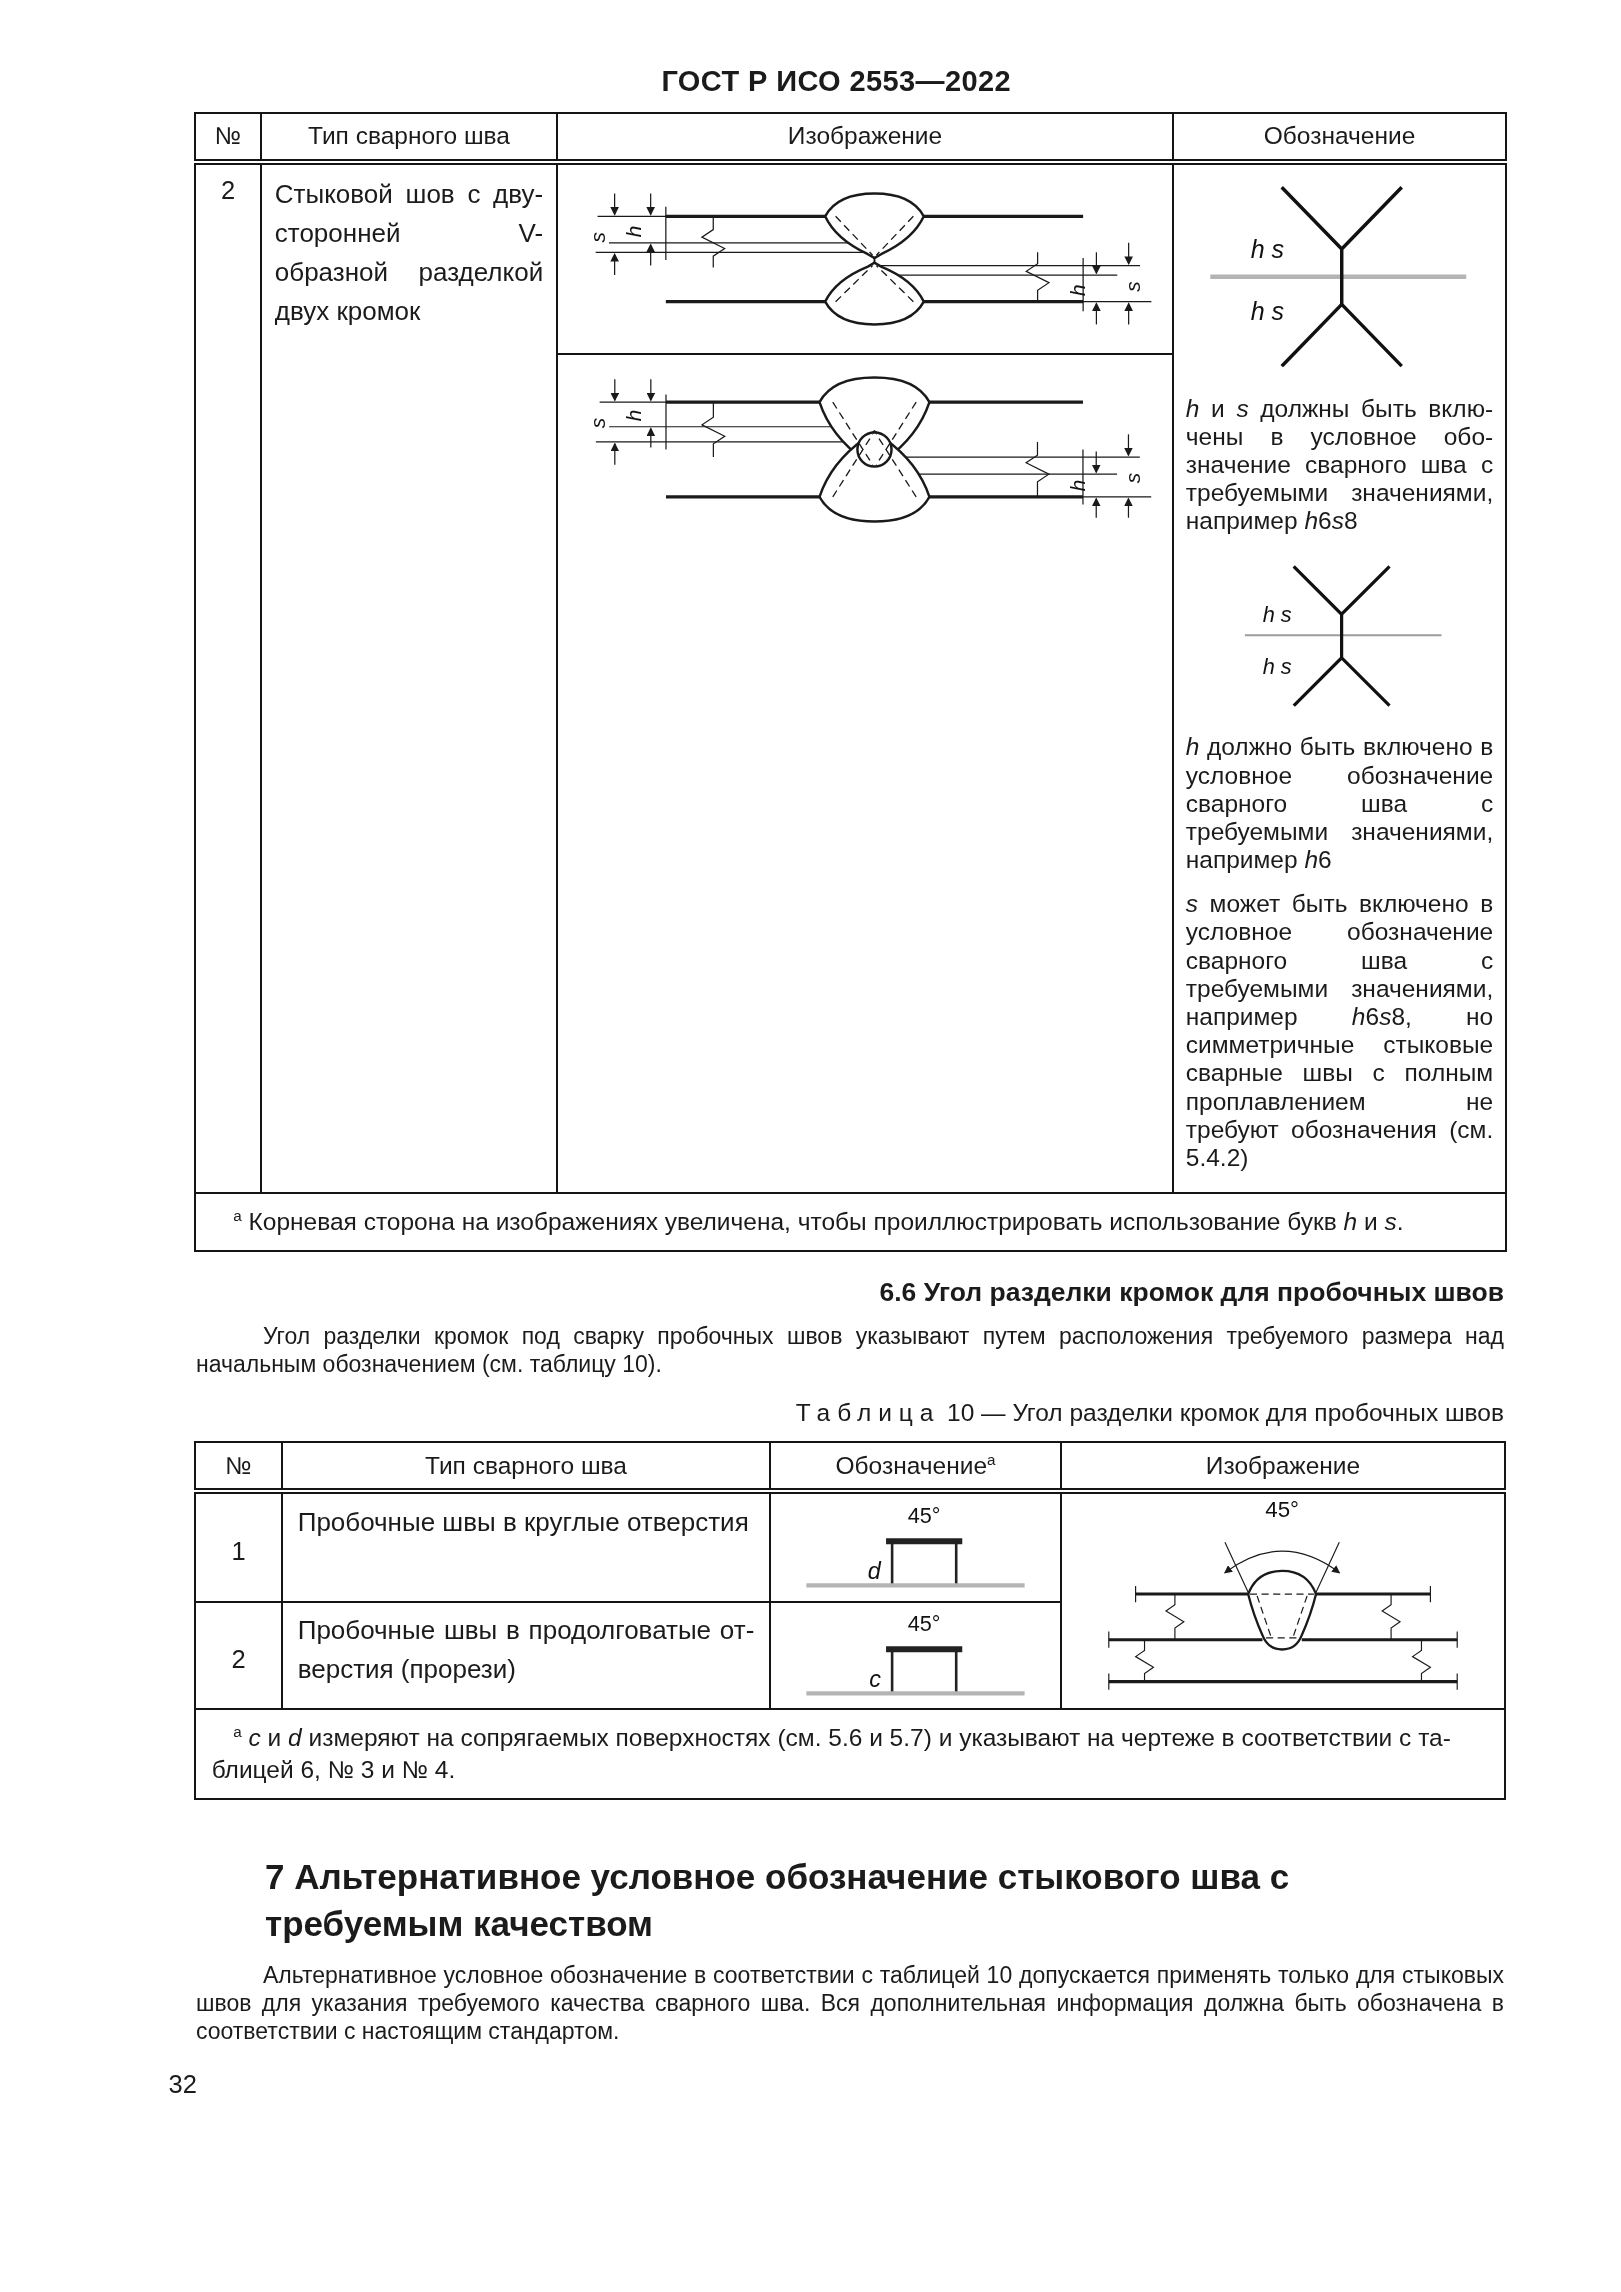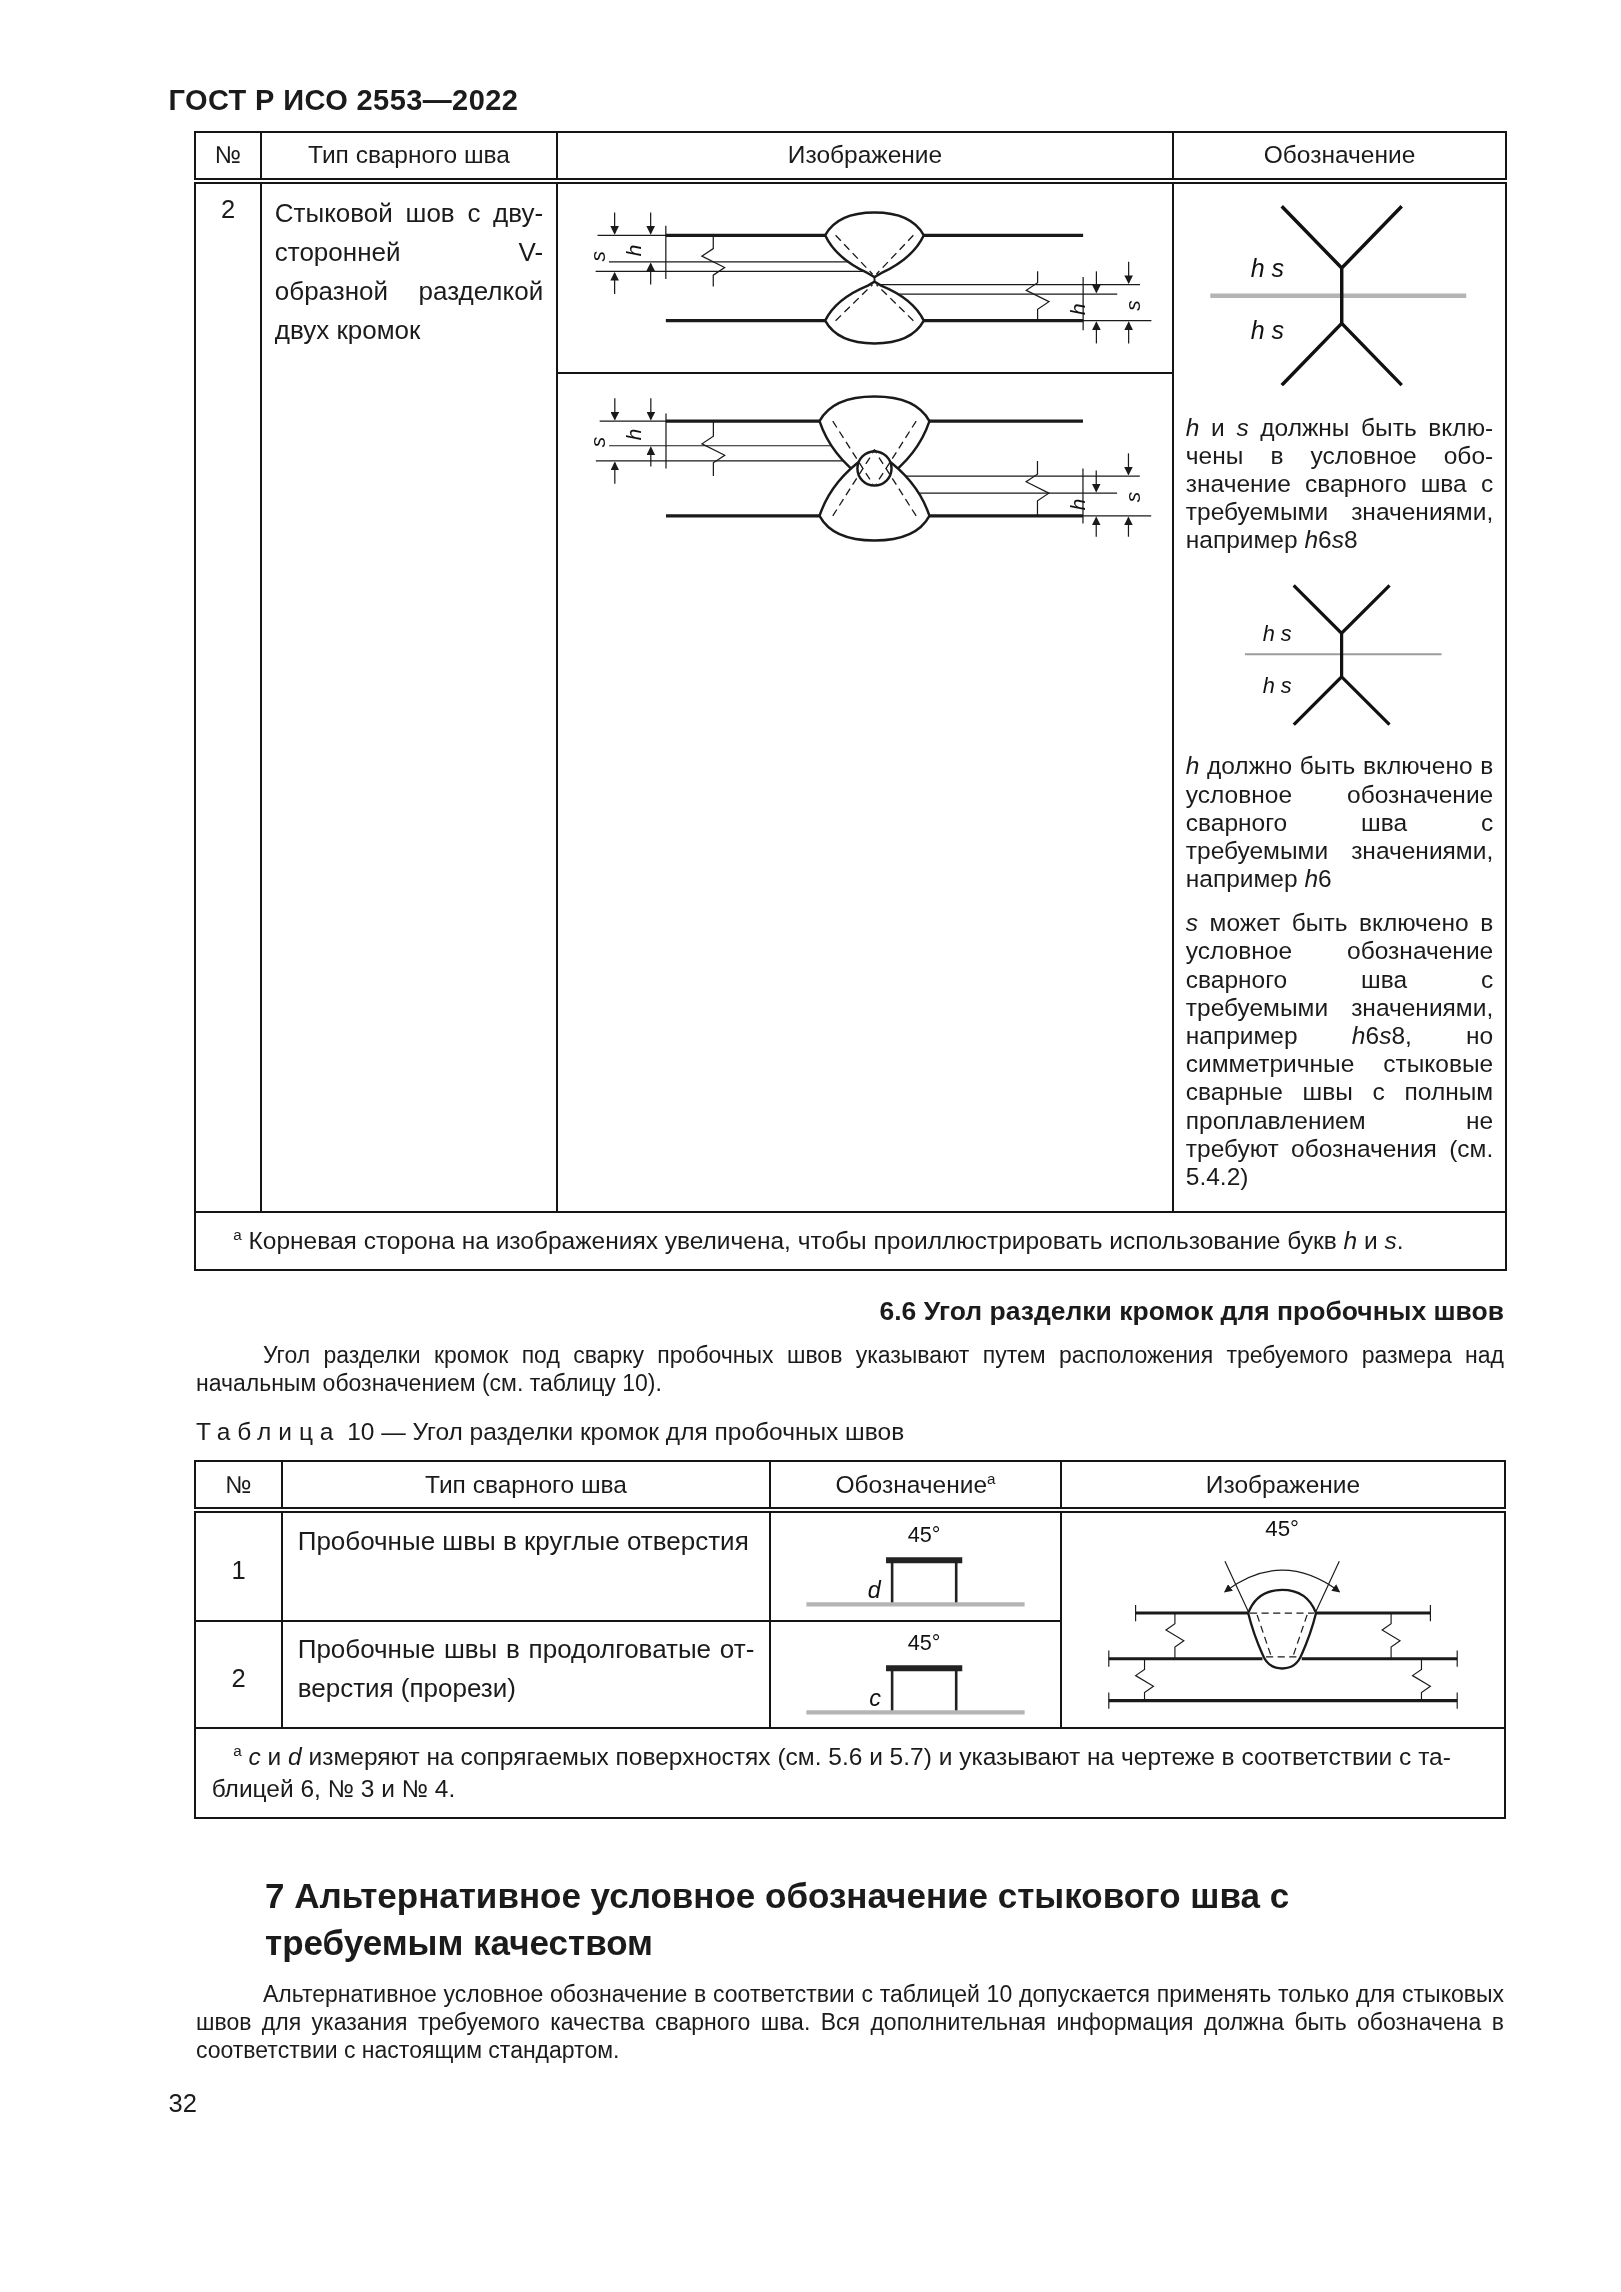--- a/index.html
+++ b/index.html
@@ -1,40 +1,40 @@
 <!DOCTYPE html>
 <html><head>
 <meta charset="utf-8">
 <style>
   html,body{margin:0;padding:0;background:#fff;}
   .page{width:1621px;height:2293px;background:#fff;position:relative;overflow:hidden;
         font-family:"Liberation Sans",sans-serif;color:#1b1b1b;}
   .content{margin-left:194px;width:1310px;}
-  .doc-header{padding-top:84px;margin-left:-25.5px;font-size:29px;font-weight:bold;letter-spacing:0.4px;}
+  .doc-header{padding-top:65px;margin-left:-25.5px;font-size:29px;font-weight:bold;letter-spacing:0.4px;text-align:center;}
   .table-cont{margin-top:51px;font-size:26.5px;font-style:italic;}
   table.t{border-collapse:collapse;table-layout:fixed;width:1310px;margin-top:13.7px;border:2.9px solid #151515;}
   .t th,.t td{border:2px solid #151515;}
   .t thead th{border-bottom:6.9px double #151515;font-size:24.5px;font-weight:normal;text-align:center;
               height:41px;vertical-align:middle;padding:2px 5.9px;}
   .t9 tbody tr.bodyrow{height:868px;}
   .t9 tbody td{vertical-align:top;}
   .numcell{text-align:center;font-size:25.5px;padding-top:11.8px;}
   .typecell p{margin:9.8px 11.8px;font-size:26px;line-height:1.5;text-align:justify;}
   .imgcell{padding:0;}
   .img-top{height:188px;border-bottom:2px solid #151515;display:flex;align-items:center;justify-content:center;}
   .img-bot{padding-top:13.7px;display:flex;justify-content:center;}
   .descell{padding:3.9px 11.8px;}
   .descell p{margin:16px 0;font-size:24.5px;line-height:1.15;text-align:justify;}
   .sym{display:block;margin:2px auto 3.9px auto;}
   .footrow td{font-size:24.5px;padding:11.8px 13.7px 11.8px 15.7px;vertical-align:middle;line-height:1.3;}
   .fn-indent{display:block;text-indent:21.6px;}
   sup{font-size:.62em;}
   h2.sec{margin:25.5px 0 0 71px;font-size:26.5px;font-weight:bold;text-align:right;}
   p.body{margin:13.7px 0 0 2px;font-size:23px;line-height:1.22;text-align:justify;text-indent:67px;}
-  .caption{margin:21.6px 0 0 2px;font-size:24.5px;}
+  .caption{margin:21.6px 0 0 2px;font-size:24.5px;text-align:right;}
   .spread{letter-spacing:6.9px;}
   h1.sec7{margin:53px 0 0 71px;font-size:35px;font-weight:bold;line-height:1.35;max-width:1215px;}
   .pagenum{margin:25.5px 0 0 -25.5px;font-size:25.5px;}
   .t10 .des10{text-align:center;vertical-align:middle;padding:2px;}
   .t10 .img10{padding:0;text-align:center;vertical-align:middle;}
   .t10 .typecell p{margin:7.8px 13.7px;}
   .t10 tr.r1{height:110px;}
   .t10 tr.r2{height:99px;}
   .t10 .numcell{padding-top:9.8px;}
   

